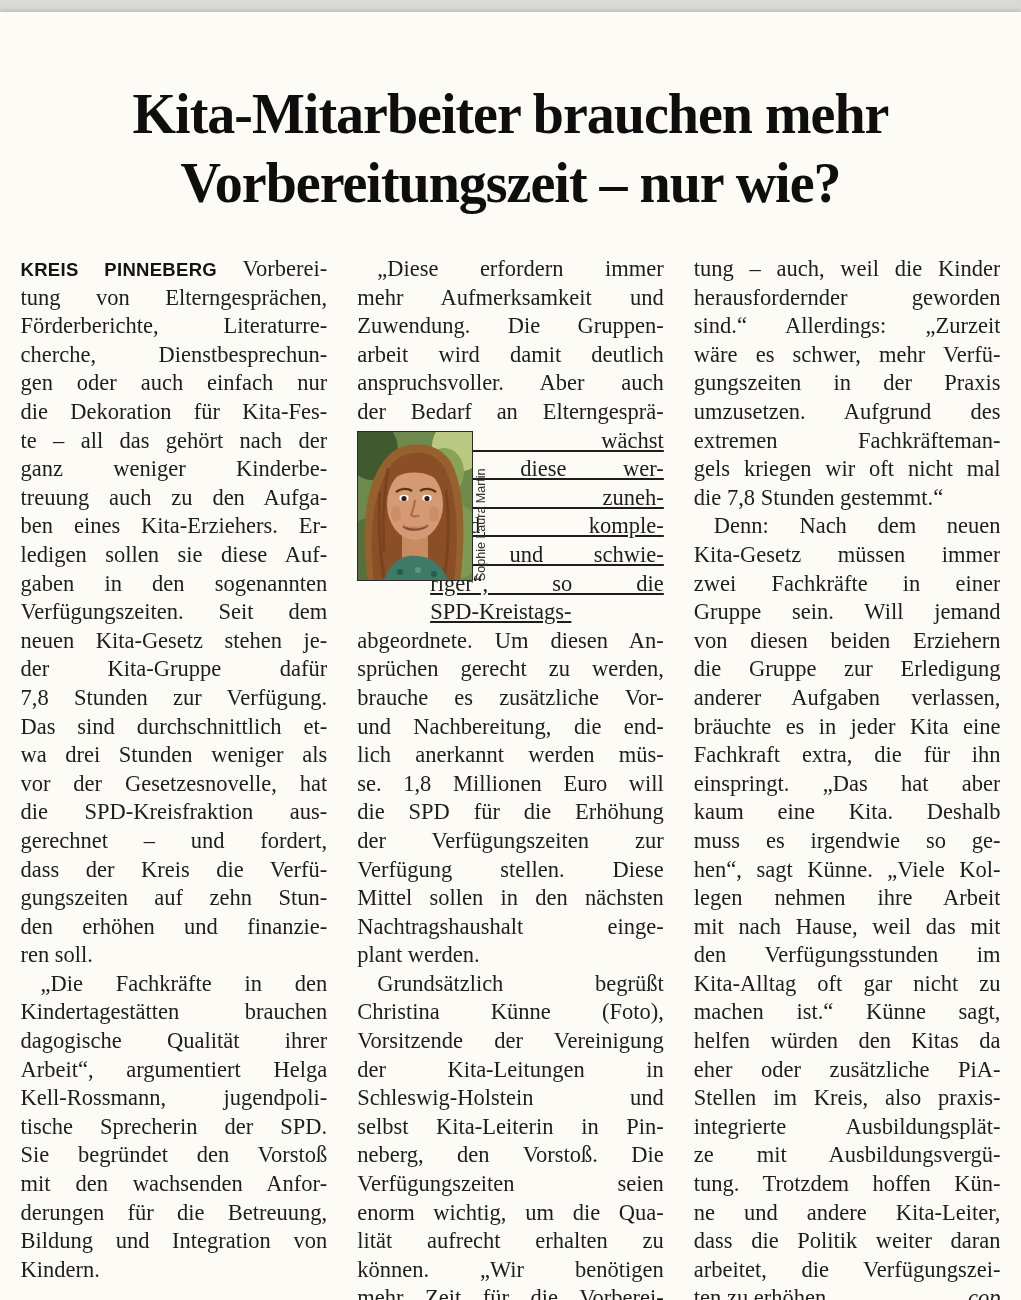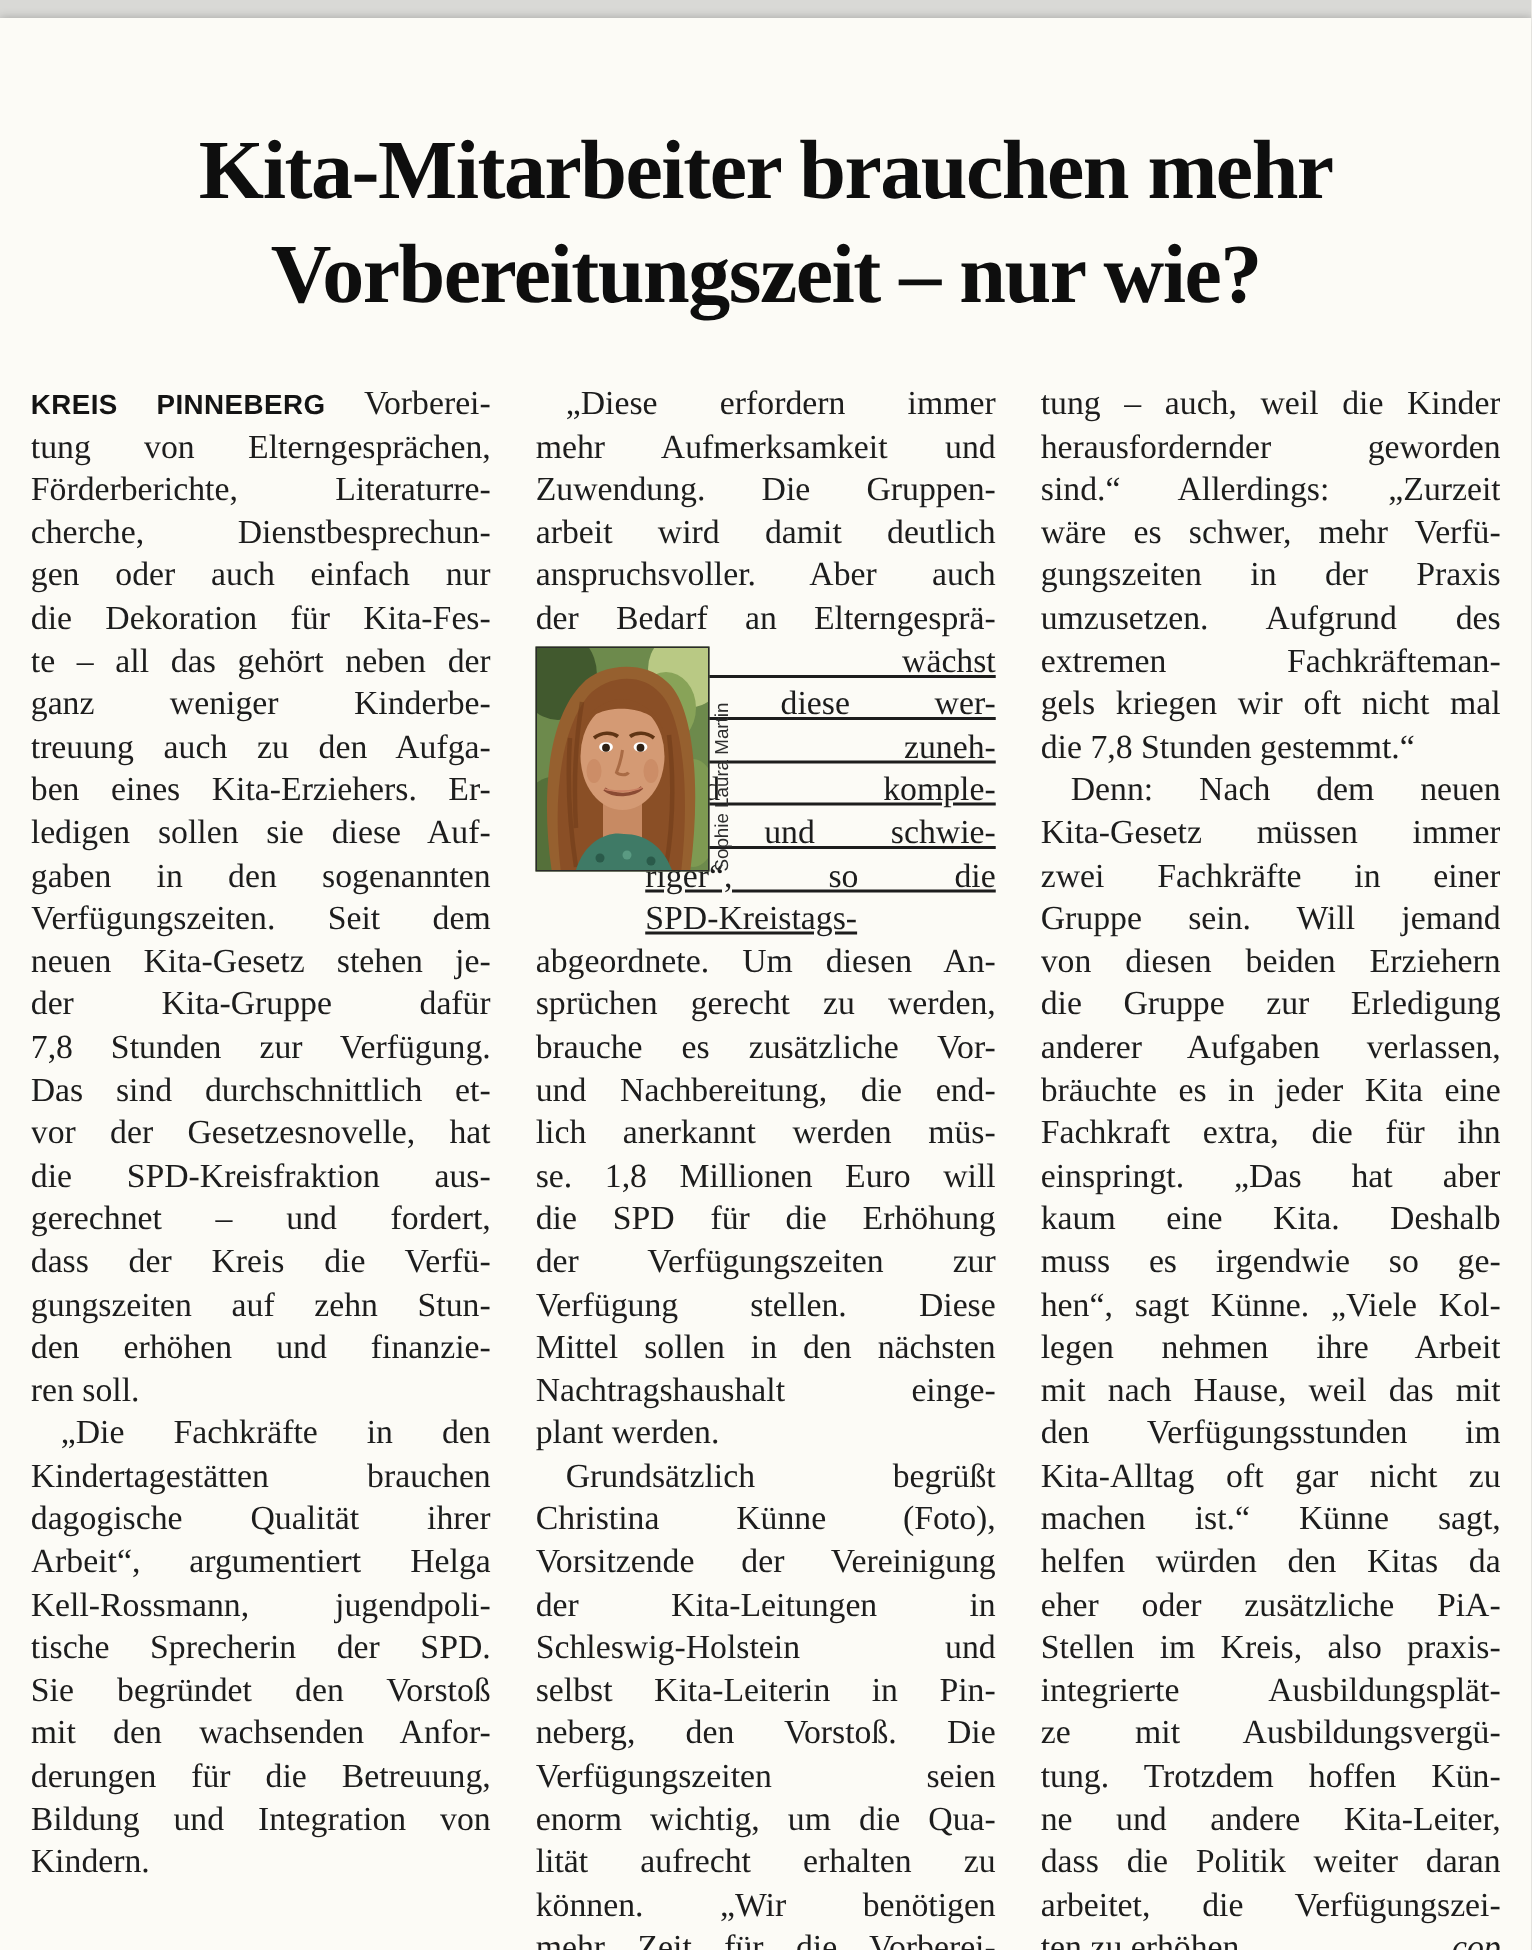--- a/index.html
+++ b/index.html
@@ -99,31 +99,32 @@
 
   <div class="cols">
 
     <div class="col">
         <div class="line"><span class="kicker">KREIS PINNEBERG</span> Vorberei-</div>
         <div class="line">tung von Elterngesprächen,</div>
         <div class="line">Förderberichte, Literaturre-</div>
         <div class="line">cherche, Dienstbesprechun-</div>
         <div class="line">gen oder auch einfach nur</div>
         <div class="line">die Dekoration für Kita-Fes-</div>
-        <div class="line">te – all das gehört neben der</div>
+        <div class="line">te – all das gehört nach der</div>
         <div class="line">ganz weniger Kinderbe-</div>
         <div class="line">treuung auch zu den Aufga-</div>
         <div class="line">ben eines Kita-Erziehers. Er-</div>
         <div class="line">ledigen sollen sie diese Auf-</div>
         <div class="line">gaben in den sogenannten</div>
         <div class="line">Verfügungszeiten. Seit dem</div>
         <div class="line">neuen Kita-Gesetz stehen je-</div>
         <div class="line">der Kita-Gruppe dafür</div>
         <div class="line">7,8 Stunden zur Verfügung.</div>
         <div class="line">Das sind durchschnittlich et-</div>
+        <div class="line">wa drei Stunden weniger als</div>
         <div class="line">vor der Gesetzesnovelle, hat</div>
         <div class="line">die SPD-Kreisfraktion aus-</div>
         <div class="line">gerechnet – und fordert,</div>
         <div class="line">dass der Kreis die Verfü-</div>
         <div class="line">gungszeiten auf zehn Stun-</div>
         <div class="line">den erhöhen und finanzie-</div>
         <div class="line end">ren soll.</div>
         <div class="line indent">„Die Fachkräfte in den</div>
         <div class="line">Kindertagestätten brauchen</div>
         <div class="line">dagogische Qualität ihrer</div>

